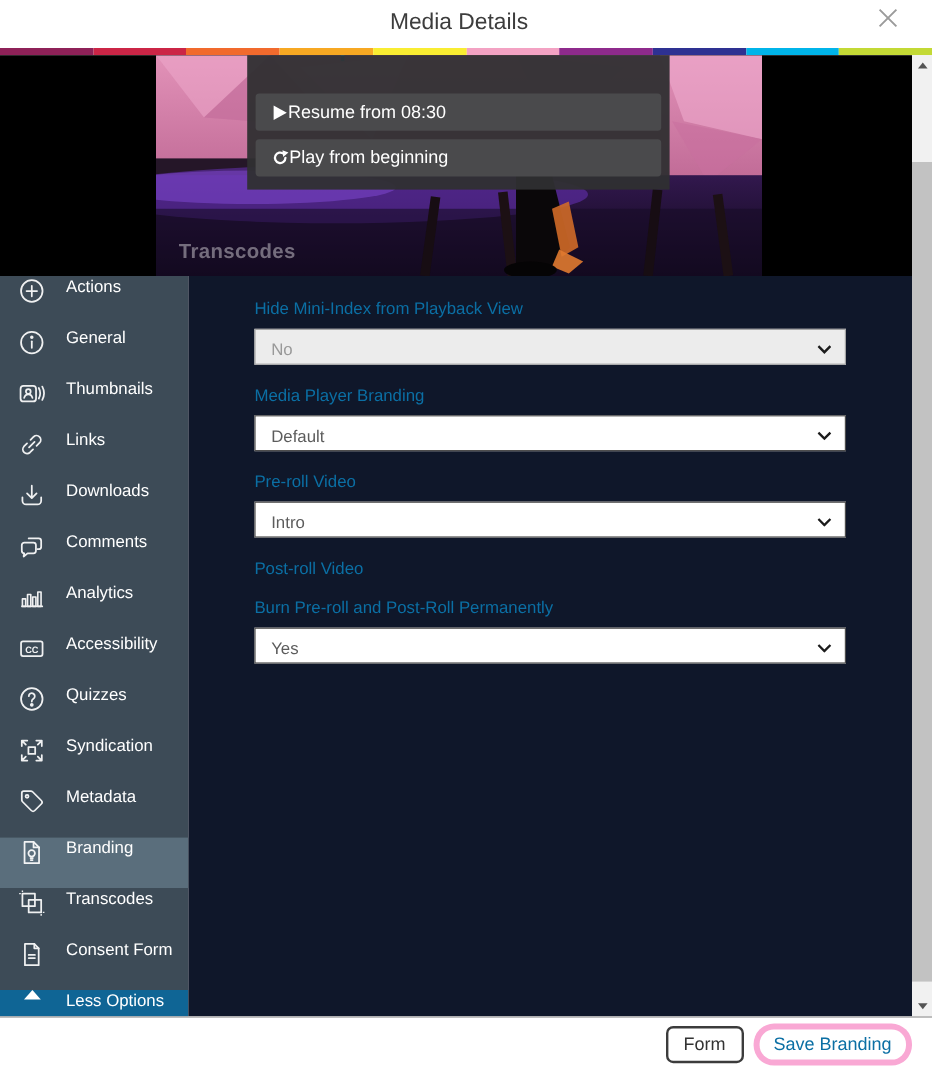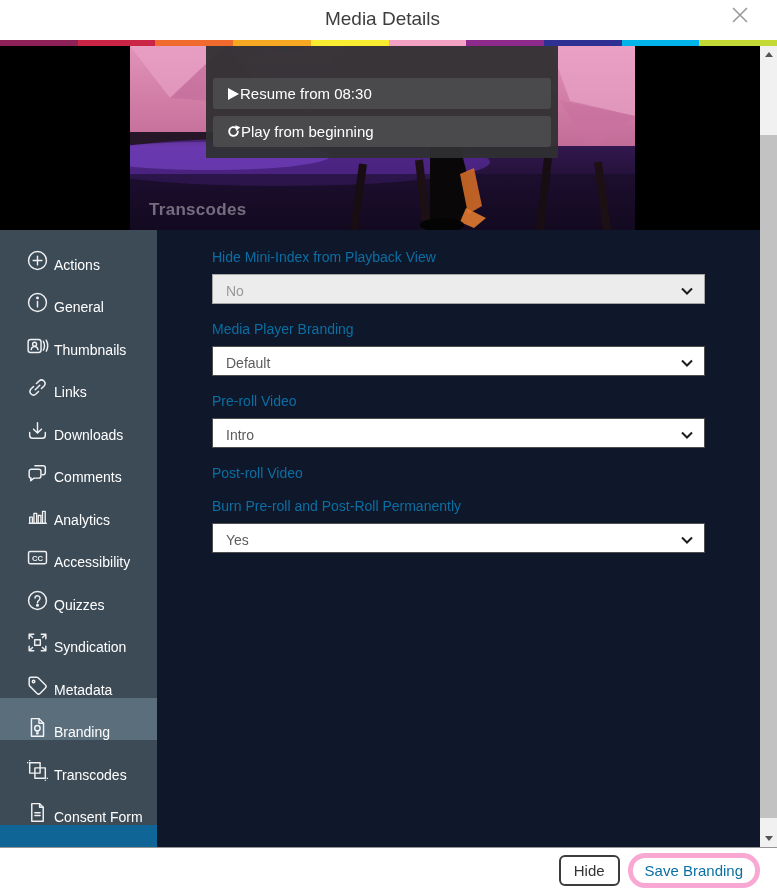--- a/index.html
+++ b/index.html
@@ -19,21 +19,21 @@
   .vband { position:absolute; top:46px; left:0; width:760px; height:184px; background:#000; }
   .vframe { position:absolute; left:130px; top:0; width:505px; height:184px; overflow:hidden; }
   .watermark { position:absolute; left:19px; bottom:10px; font-size:17px; font-weight:bold; color:#8d8694; opacity:.8; letter-spacing:.3px; }
   .seek-tick { position:absolute; left:284px; top:0; width:3px; height:5px; background:#2ab5d9; }
   .ovl { position:absolute; left:206px; top:0; width:352px; height:112px; background:rgba(47,47,49,.95); }
   .ov-btn { position:absolute; left:7px; right:7px; height:31px; background:#4a4a4c; border-radius:3px; display:flex; align-items:center; padding-left:13px; color:#fff; font-size:15px; cursor:pointer; }
   .ov-btn.b1 { top:32px; } .ov-btn.b2 { top:70px; }
 
   
   .side { position:absolute; top:230px; left:0; width:157px; height:617px; background:#3d4b57; overflow:hidden; }
-  .side-item { height:42.5px; display:flex; align-items:flex-end; padding-left:25px; gap:4px; color:#fff; font-size:14px; cursor:pointer; }
+  .side-item { height:42.5px; display:flex; align-items:flex-start; padding-left:14px; gap:16px; color:#fff; font-size:14px; cursor:pointer; }
   .side-item svg { flex:0 0 auto; opacity:.92; }
   .side-item.selected { background:#5a6e7c; }
   .side-item.toggle { background:#0f6595; }
   .tri-up { width:0; height:0; border-left:7px solid transparent; border-right:7px solid transparent; border-bottom:8px solid #fff; margin-left:6px; margin-right:5px; }
 
   
   .content { position:absolute; top:230px; left:157px; width:603px; height:617px; background:#0f172a; padding:19px 0 0 55px; }
   .field { margin-bottom:17px; }
   .field .lbl { display:block; color:#0b6fa4; font-size:14px; margin-bottom:9px; }
   .sel { width:493px; height:30px; border:1px solid #4d4d4d; background:#fff; display:flex; align-items:center; justify-content:space-between; padding:3px 11px 0 13px; font-size:14px; color:#5c5c5c; cursor:pointer; }
@@ -320,19 +320,19 @@
     <div class="sb-btn up">
         <span class="sb-tri-up"></span>
       </div>
     <div class="sb-thumb"></div>
     <div class="sb-btn down">
         <span class="sb-tri-down"></span>
       </div>
   </div>
 
   <div class="ftr">
-    <button class="btn-close">Hide</button>
+    <button class="btn-close">Form</button>
     <span class="save-ring">
       <button class="btn-save">Save Branding</button>
     </span>
   </div>
 
 </div>
 
 </body></html>

